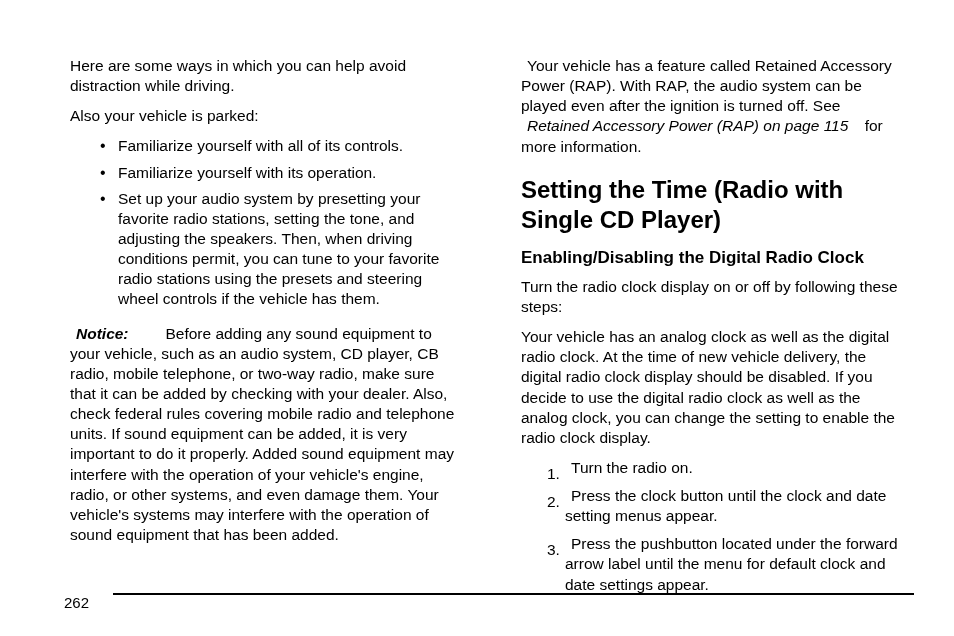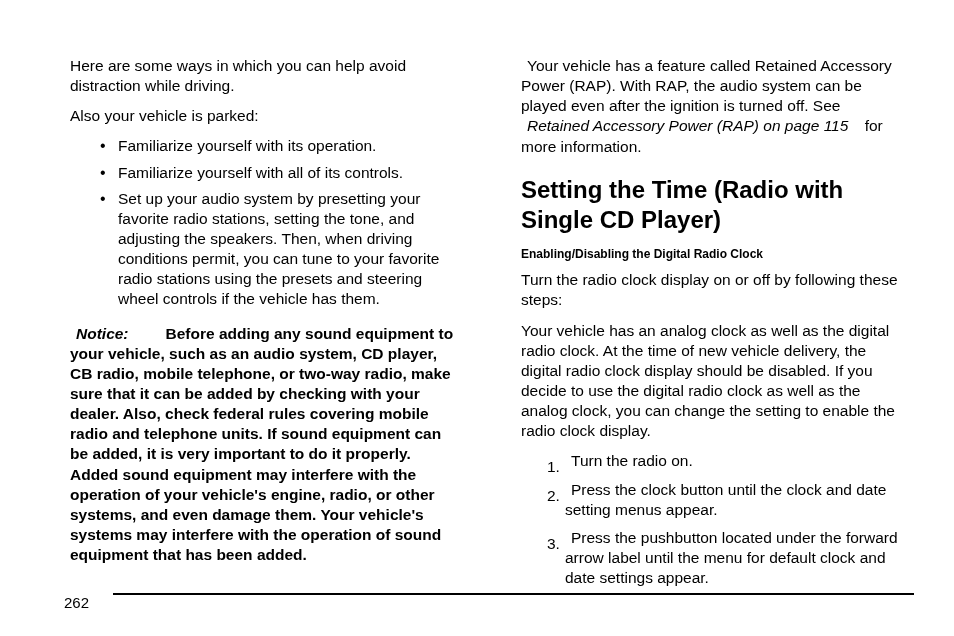--- a/index.html
+++ b/index.html
@@ -45,34 +45,34 @@
       font-size: 16px;
     }
     .notice-block {
       margin-top: 4px;
     }
     .notice-label {
       font-style: italic;
       font-weight: bold;
     }
     .notice-text {
-      font-weight: bold;
+      font-weight: normal;
     }
     .italic-ref {
       font-style: italic;
     }
     h2 {
       font-size: 24px;
       font-weight: bold;
       margin-top: 18px;
       margin-bottom: 12px;
       line-height: 1.25;
     }
     h3 {
-      font-size: 12px;
+      font-size: 17px;
       font-weight: bold;
       margin-bottom: 8px;
     }
     .numbered-list {
       list-style: none;
       margin-top: 2px;
     }
     .numbered-list li {
       position: relative;
       padding-left: 38px;
@@ -101,22 +101,22 @@
     }
   </style>
 </head>
 <body>
 
 <div class="page-content">
   <div class="column">
     <p class="paragraph">Here are some ways in which you can help avoid distraction while driving.</p>
     <p class="paragraph">Also your vehicle is parked:</p>
     <ul class="bullet-list">
+      <li>Familiarize yourself with all of its controls.</li>
       <li>Familiarize yourself with its operation.</li>
-      <li>Familiarize yourself with all of its controls.</li>
       <li>Set up your audio system by presetting your favorite radio stations, setting the tone, and adjusting the speakers. Then, when driving conditions permit, you can tune to your favorite radio stations using the presets and steering wheel controls if the vehicle has them.</li>
     </ul>
     <p class="paragraph notice-block">
       <span class="notice-label">Notice:</span>
       <span> &nbsp;</span>
       <span class="notice-text">Before adding any sound equipment to your vehicle, such as an audio system, CD player, CB radio, mobile telephone, or two-way radio, make sure that it can be added by checking with your dealer. Also, check federal rules covering mobile radio and telephone units. If sound equipment can be added, it is very important to do it properly. Added sound equipment may interfere with the operation of your vehicle's engine, radio, or other systems, and even damage them. Your vehicle's systems may interfere with the operation of sound equipment that has been added.</span>
     </p>
   </div>
 
   <div class="column">

